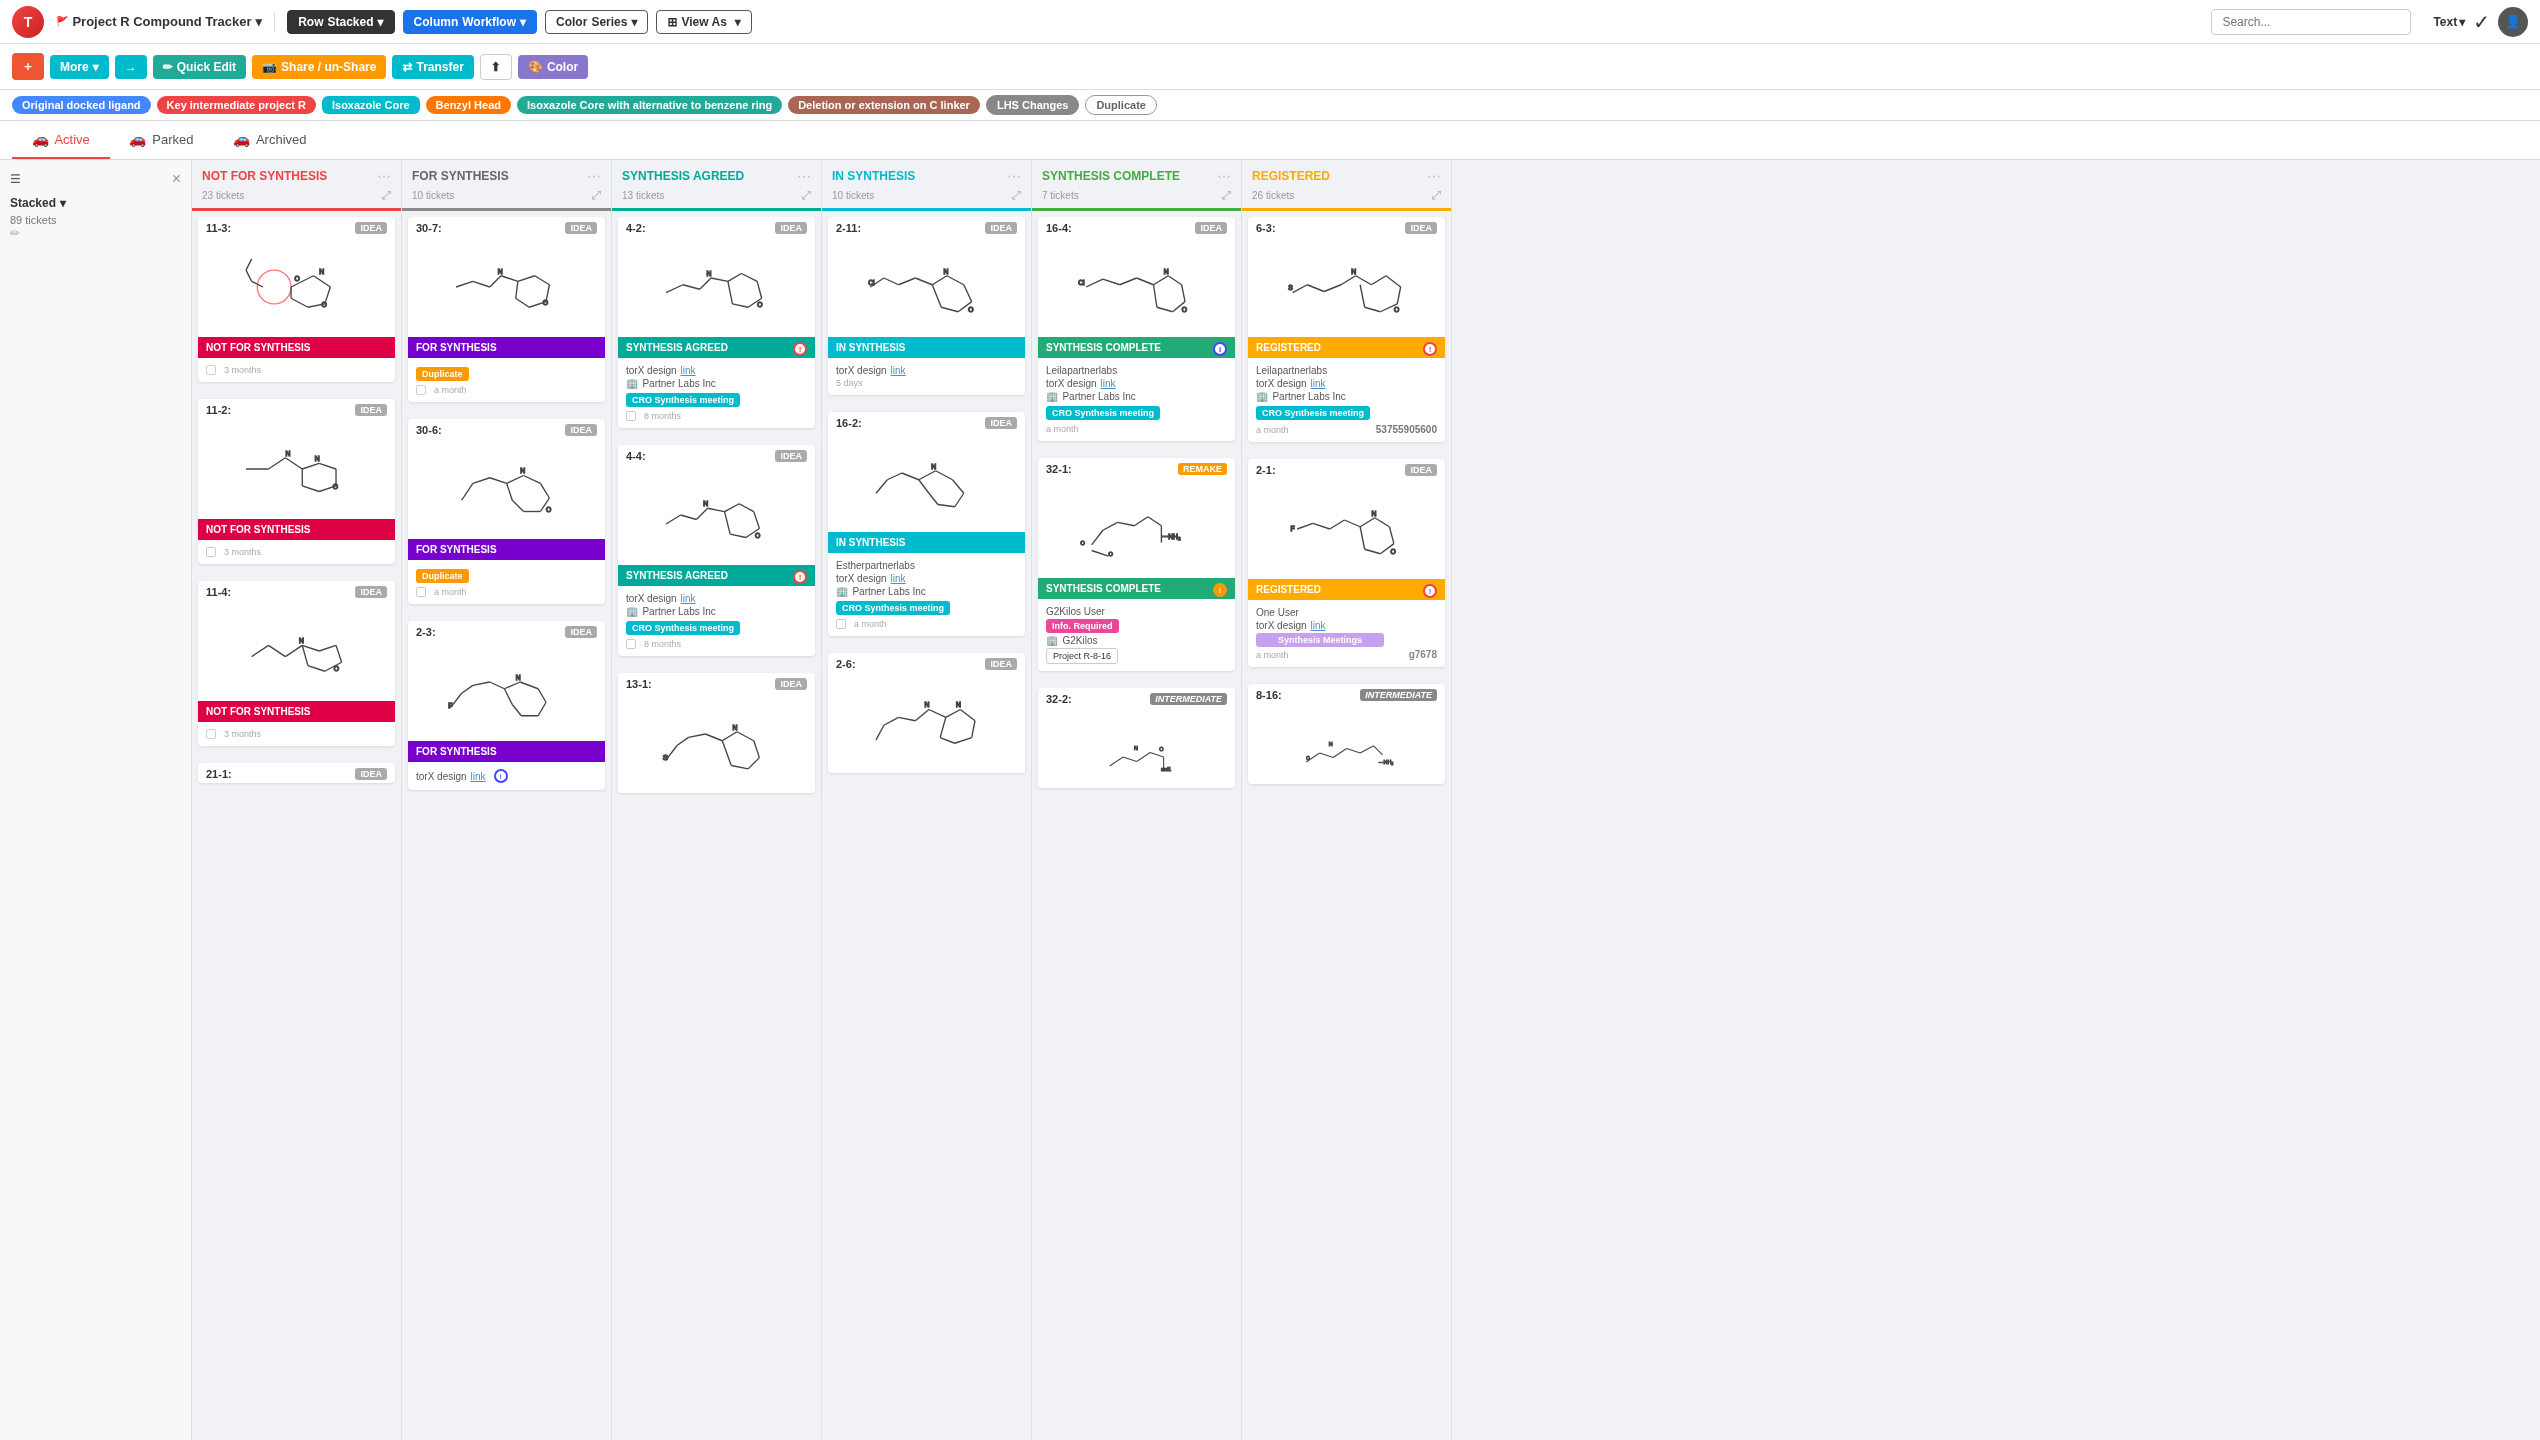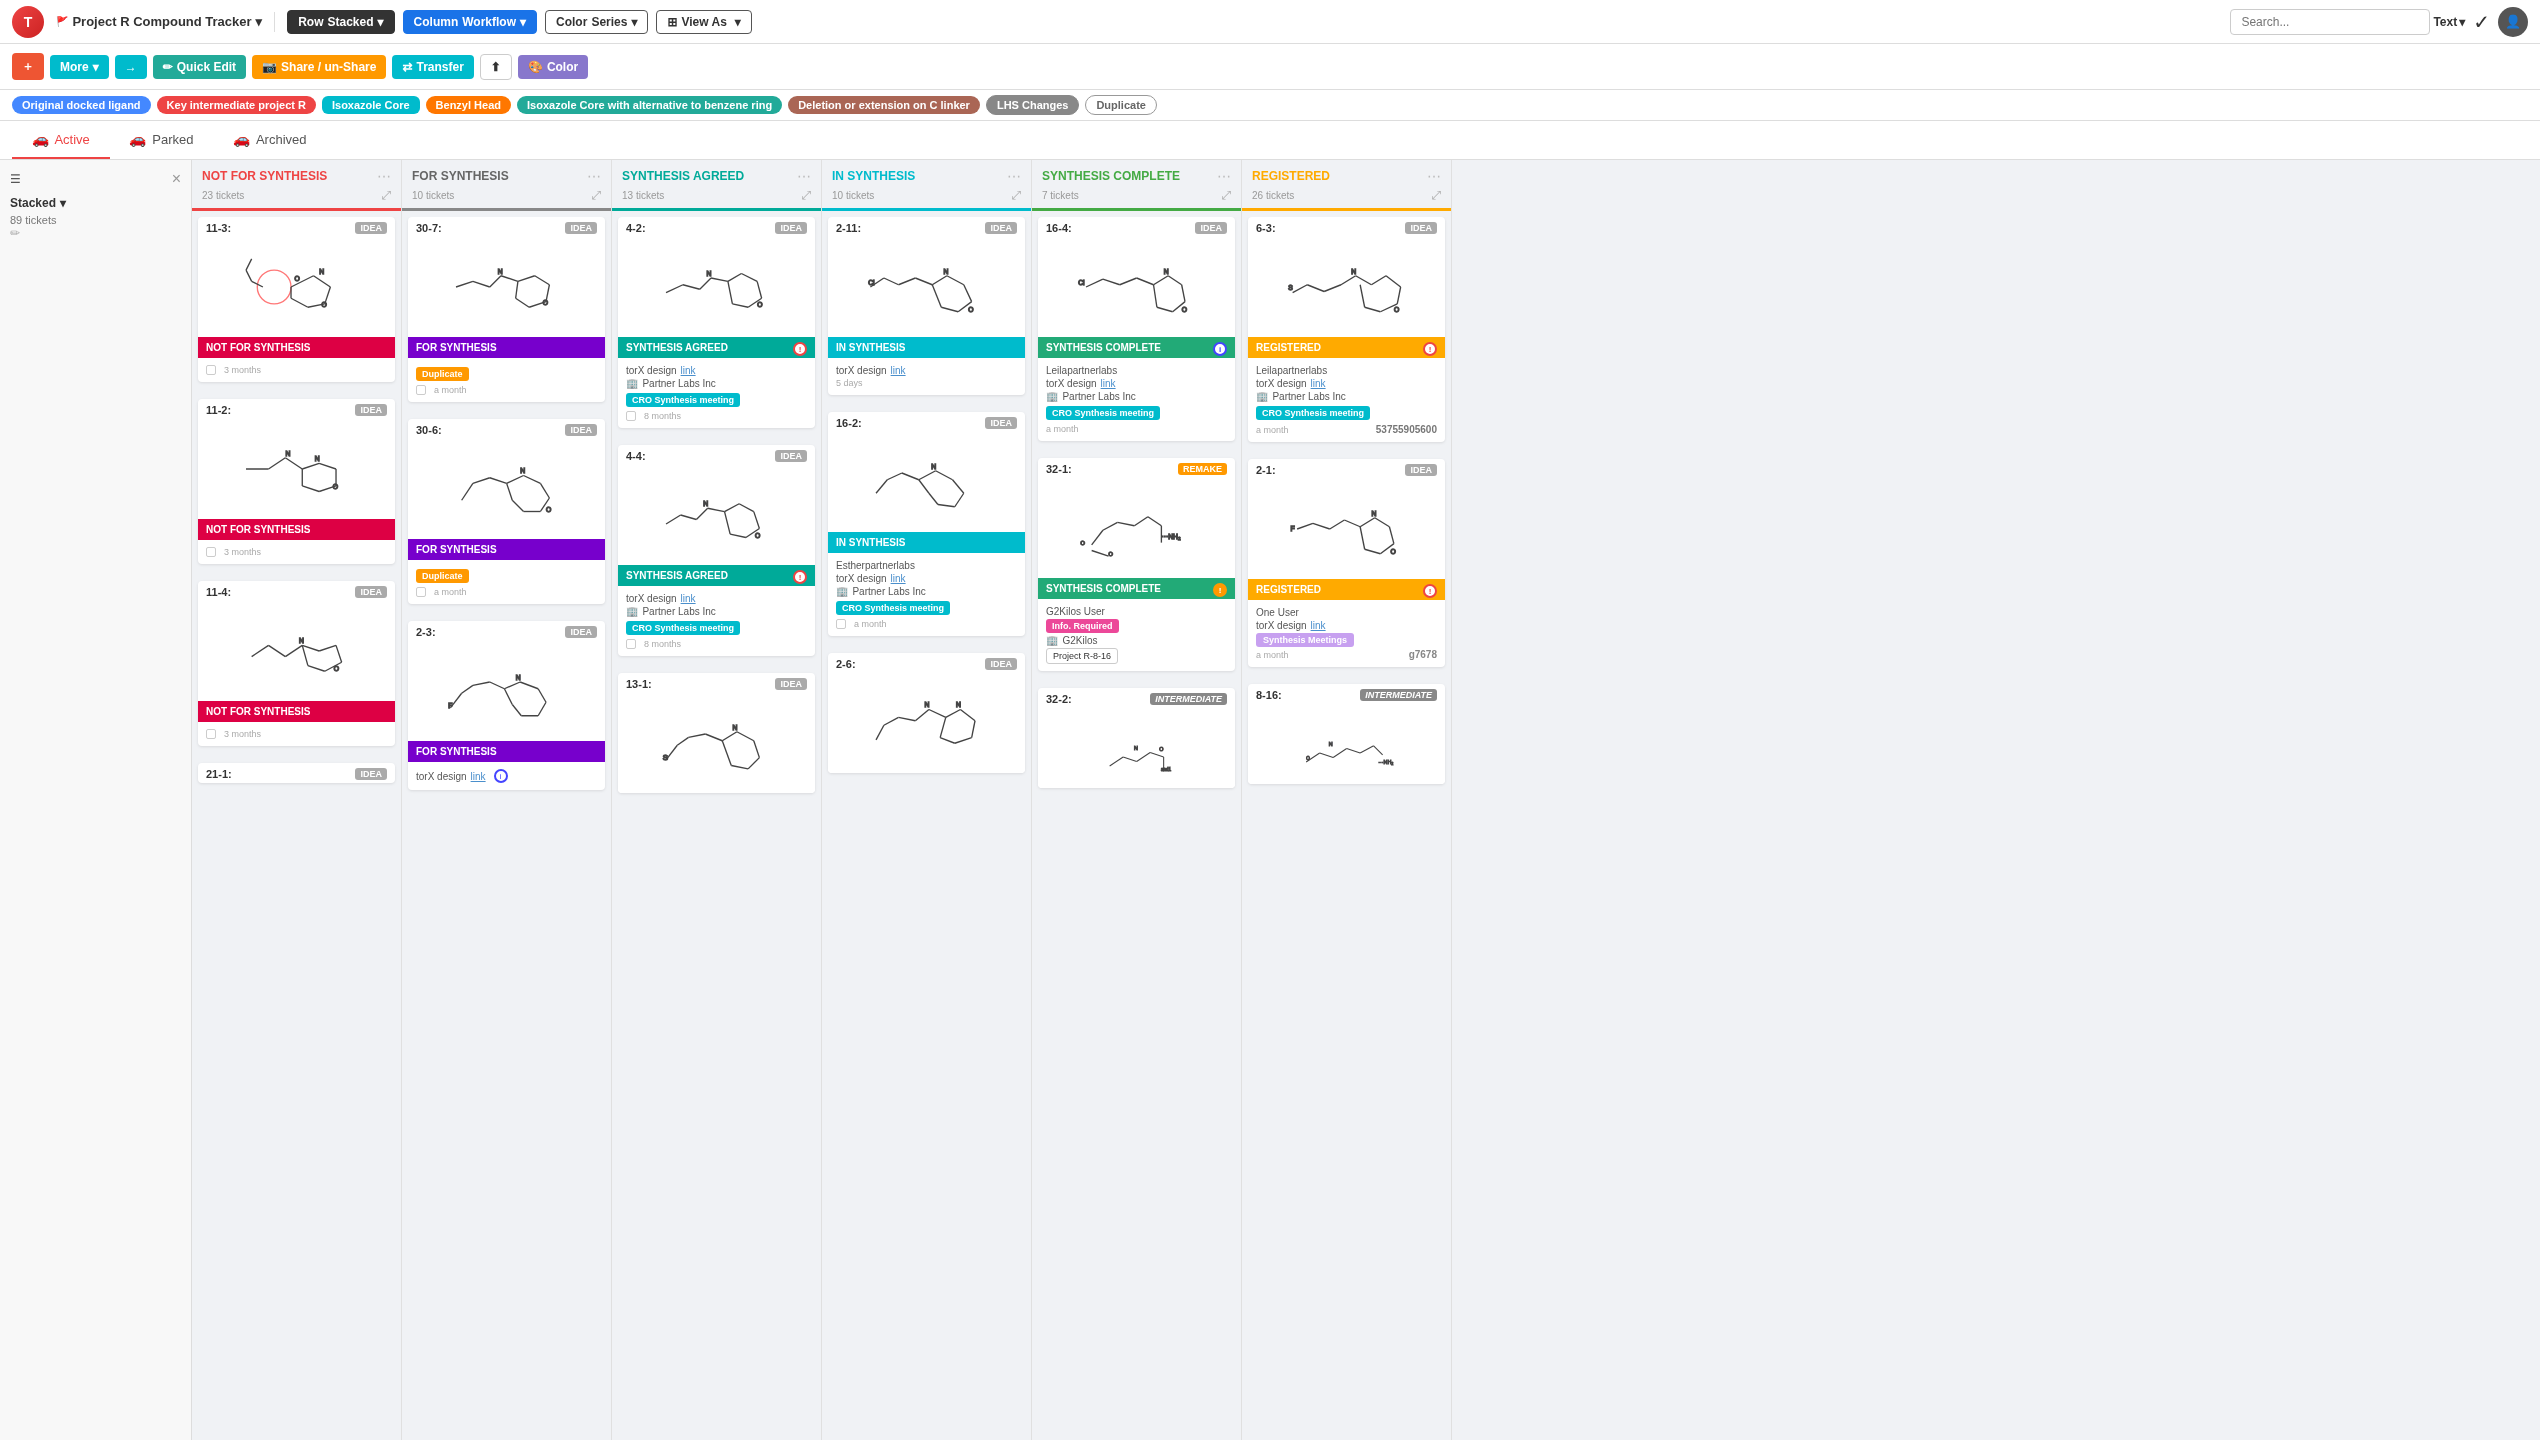--- a/index.html
+++ b/index.html
@@ -9,21 +9,21 @@
     .top-nav { display: flex; align-items: center; background: #fff; border-bottom: 1px solid #ddd; padding: 0 12px; height: 44px; gap: 8px; }
     .logo-area { display: flex; align-items: center; gap: 4px; margin-right: 4px; }
     .logo-circle { width: 32px; height: 32px; border-radius: 50%; background: linear-gradient(135deg, #e44, #c22); display: flex; align-items: center; justify-content: center; color: white; font-weight: bold; font-size: 14px; }
     .project-title { font-size: 13px; font-weight: 600; color: #333; display: flex; align-items: center; gap: 4px; }
     .project-title .flag { color: #e44; font-size: 10px; }
     .nav-pill { display: flex; align-items: center; gap: 4px; padding: 4px 10px; border-radius: 4px; border: 1px solid #555; font-size: 12px; font-weight: 600; color: #fff; cursor: pointer; }
     .nav-pill.dark { background: #333; border-color: #333; }
     .nav-pill.blue { background: #1a73e8; border-color: #1a73e8; }
     .nav-pill.outline { background: transparent; border-color: #555; color: #333; }
     .nav-divider { width: 1px; height: 20px; background: #ddd; margin: 0 4px; }
-    .search-area { margin-left: auto; display: flex; align-items: center; gap: 3px; }
+    .search-area { margin-left: auto; display: flex; align-items: center; gap: 22px; }
     .search-box { border: 1px solid #ccc; border-radius: 4px; padding: 5px 10px; font-size: 12px; width: 200px; }
     .text-btn { font-size: 12px; font-weight: 600; color: #333; cursor: pointer; display: flex; align-items: center; gap: 2px; }
     .avatar { width: 30px; height: 30px; border-radius: 50%; background: #555; color: white; display: flex; align-items: center; justify-content: center; font-size: 13px; }
     .checkmark-icon { font-size: 20px; color: #333; }
 
     
     .toolbar { display: flex; align-items: center; background: #fff; border-bottom: 1px solid #ddd; padding: 6px 12px; gap: 6px; height: 46px; }
     .tb-btn { display: flex; align-items: center; gap: 4px; padding: 5px 10px; border-radius: 4px; font-size: 12px; font-weight: 600; cursor: pointer; border: none; }
     .tb-btn.red { background: #e53; color: white; }
     .tb-btn.teal { background: #0bc; color: white; }
@@ -111,21 +111,21 @@
     .card-tag.orange { background: #f90; color: white; }
     .card-time { font-size: 9px; color: #aaa; }
     .card-checkbox { width: 10px; height: 10px; border: 1px solid #ccc; border-radius: 2px; display: inline-block; margin-right: 4px; }
     .card-row { display: flex; align-items: center; gap: 4px; margin: 2px 0; }
     .card-phone { font-size: 10px; color: #777; font-weight: 600; }
     .card-code { font-size: 10px; color: #888; font-weight: 600; }
     .dot-red { width: 14px; height: 14px; border-radius: 50%; border: 2px solid #e44; background: white; display: inline-flex; align-items: center; justify-content: center; font-size: 8px; color: #e44; }
     .dot-blue { width: 14px; height: 14px; border-radius: 50%; border: 2px solid #44f; background: white; display: inline-flex; align-items: center; justify-content: center; font-size: 8px; color: #44f; }
     .dot-orange { width: 14px; height: 14px; border-radius: 50%; background: #f90; border: 2px solid #f90; display: inline-flex; align-items: center; justify-content: center; font-size: 8px; color: white; }
     .info-required { background: #ec4899; color: white; font-size: 9px; padding: 2px 6px; border-radius: 3px; font-weight: 600; }
-    .synthesis-meetings { background: #c7a0f0; color: white; font-size: 9px; padding: 2px 7px; border-radius: 3px; font-weight: 600; text-align: center; }
+    .synthesis-meetings { background: #c7a0f0; color: white; font-size: 9px; padding: 2px 22px; border-radius: 3px; font-weight: 600; text-align: center; }
     .project-tag { background: white; border: 1px solid #ccc; color: #333; font-size: 9px; padding: 2px 6px; border-radius: 3px; }
 
     .col-expand { font-size: 12px; color: #aaa; cursor: pointer; }
     .more-icon { font-size: 14px; color: #bbb; cursor: pointer; }
   </style>
 </head>
 <body>
 
 <nav class="top-nav">
   <div class="logo-area">

